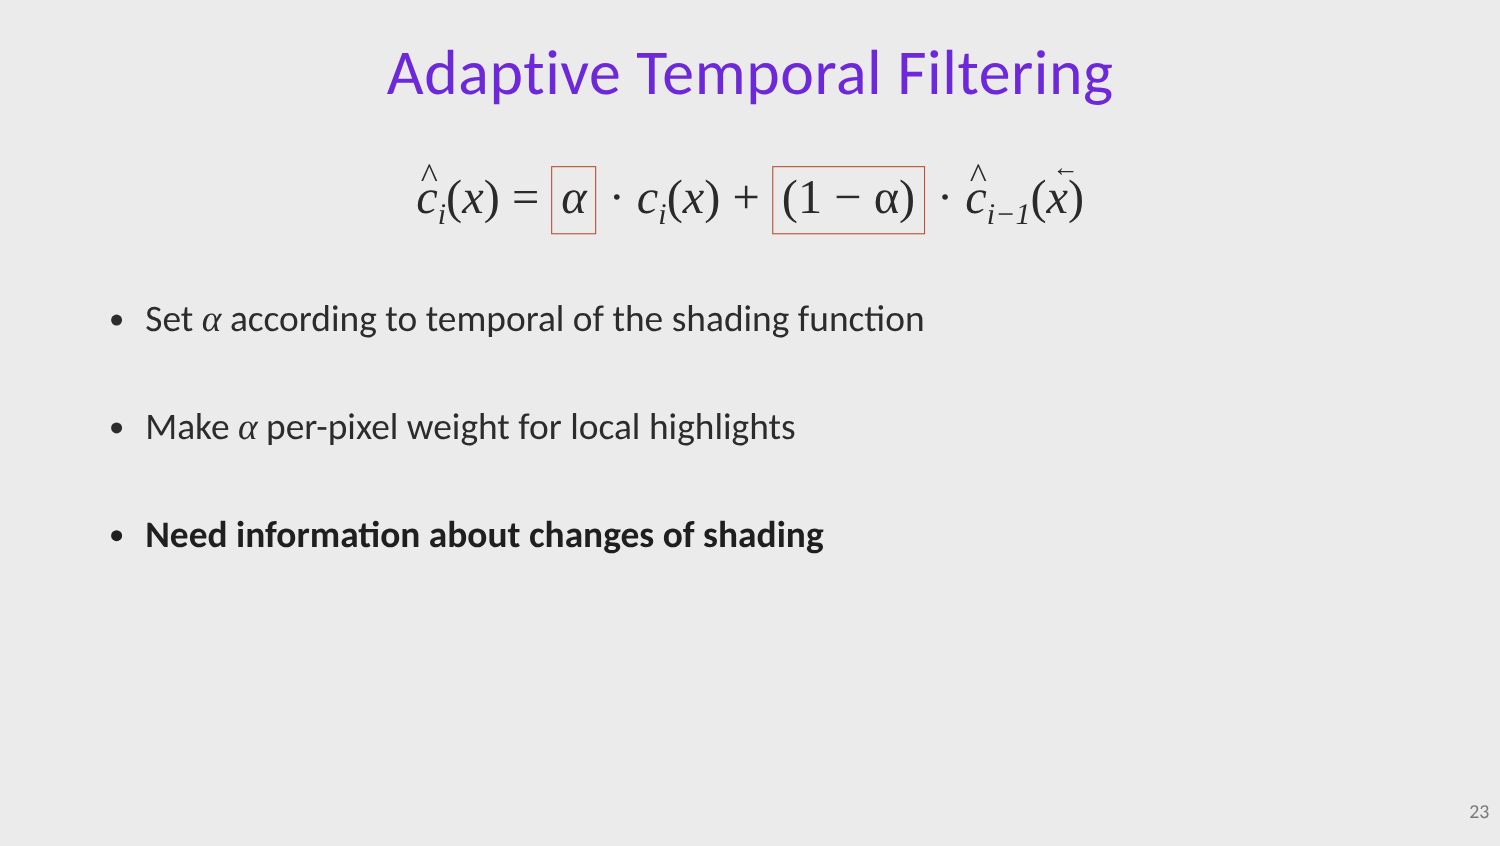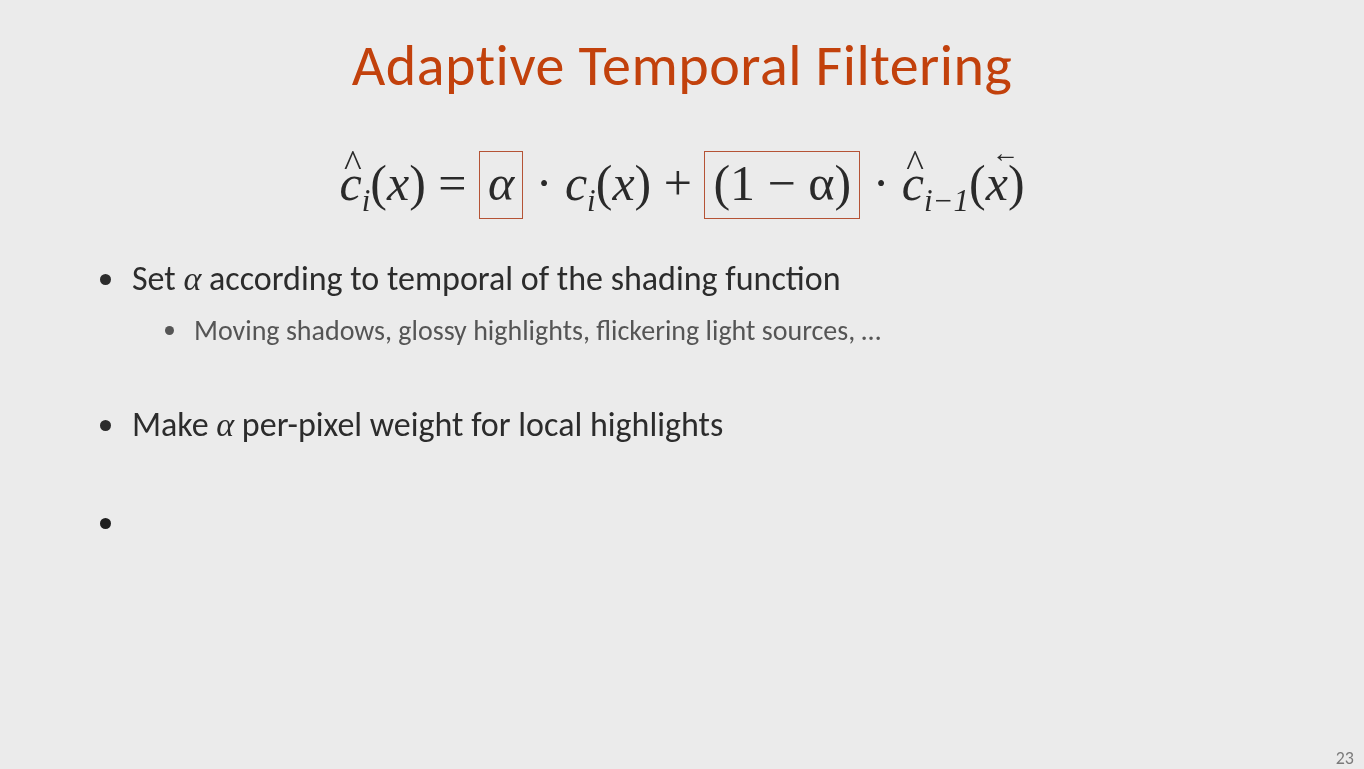--- a/index.html
+++ b/index.html
@@ -18,30 +18,30 @@
     }
     .slide {
       width: 100%;
       height: 100%;
       padding: 30px 100px 30px 100px;
     }
     .title {
       text-align: center;
       font-size: 58px;
       font-weight: 400;
-      color: #c2410c;
+      color: #6d28d9;
       margin-bottom: 50px;
       letter-spacing: 0.5px;
     }
     .equation {
       text-align: center;
-      font-size: 50px;
+      font-size: 44px;
       font-family: "Cambria Math", "Times New Roman", serif;
       color: #2a2a2a;
-      margin-bottom: 37px;
+      margin-bottom: 55px;
       white-space: nowrap;
     }
     .equation .ital {
       font-style: italic;
     }
     .equation .sub {
       font-size: 0.62em;
       position: relative;
       top: 0.35em;
       font-style: italic;
@@ -100,21 +100,21 @@
     .alpha {
       font-family: "Cambria Math", "Times New Roman", serif;
       font-style: italic;
     }
     .bold {
       font-weight: 700;
       color: #1f1f1f;
     }
     .page-num {
       position: absolute;
-      bottom: 0;
+      bottom: 20px;
       right: 10px;
       font-size: 18px;
       color: #7a7a7a;
     }
   </style>
 </head>
 <body>
 
 <div class="slide">
   <h1 class="title">Adaptive Temporal Filtering</h1>
@@ -127,26 +127,23 @@
     <span class="ital">c</span><span class="sub">i</span><span>(</span><span class="ital">x</span><span>)</span>
     <span> + </span>
     <span class="boxed"><span>(1 − α)</span></span>
     <span> · </span>
     <span class="ital hat">c</span><span class="sub">i−1</span><span>(</span><span class="ital arrow-over">x</span><span>)</span>
   </div>
 
   <ul class="bullets">
     <li>
       <span>Set </span><span class="alpha">α</span><span> according to temporal of the shading function</span>
-      <ul class="sub-list">
-        <li>Moving shadows, glossy highlights, flickering light sources, …</li>
-      </ul>
     </li>
     <li>
       <span>Make </span><span class="alpha">α</span><span> per-pixel weight for local highlights</span>
     </li>
     <li class="bold">
-      <br>
+      <span>Need information about changes of shading</span><br>
     </li>
   </ul>
 
   <div class="page-num">23</div>
 </div>
 
 </body></html>

